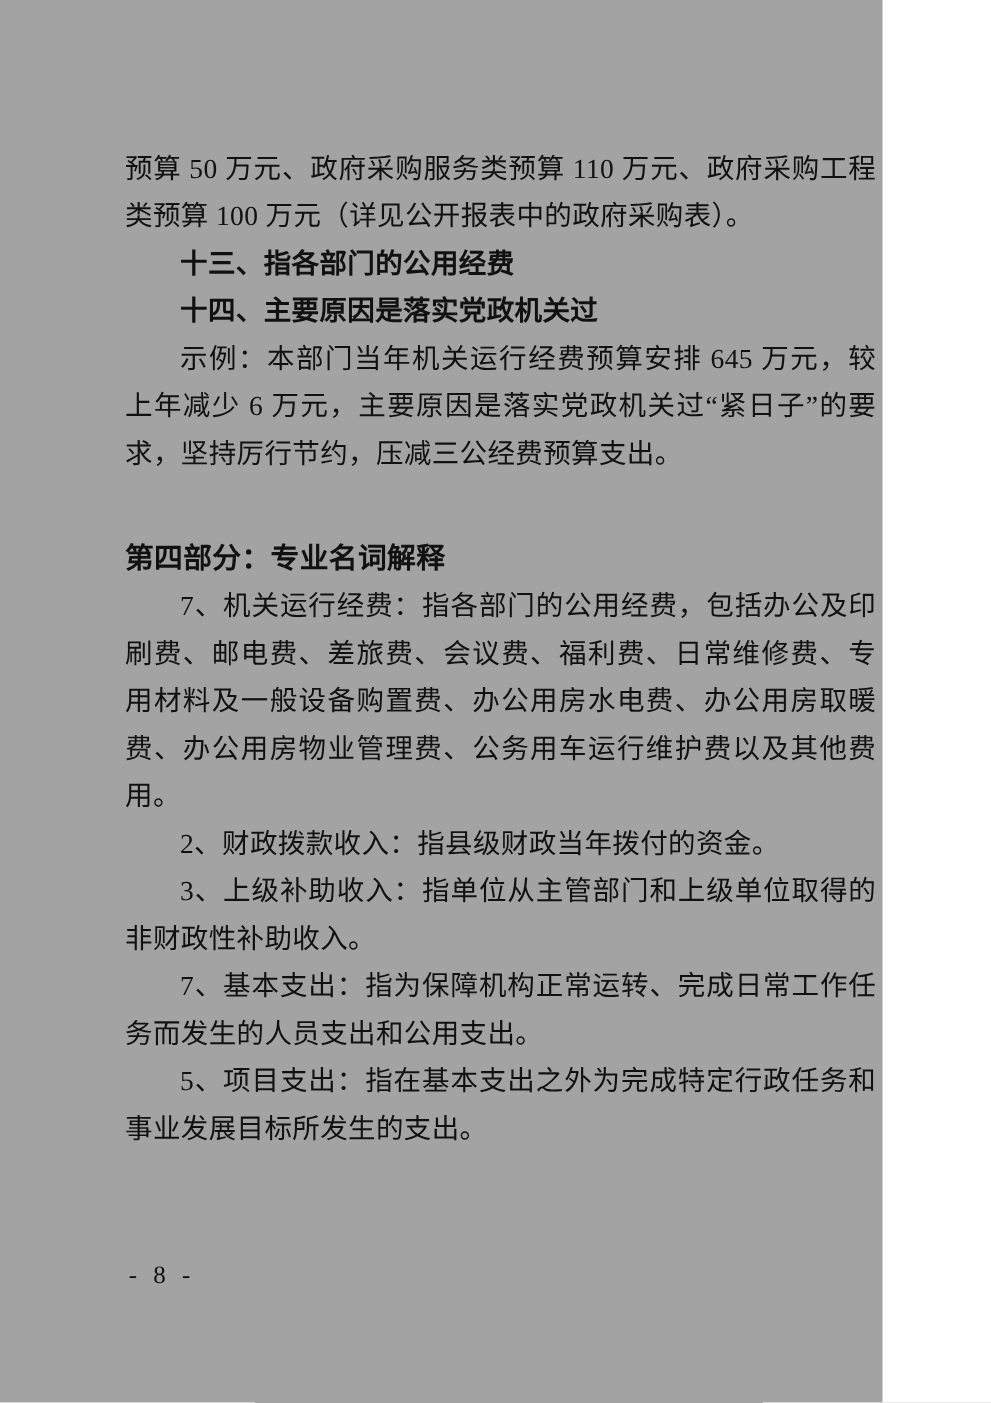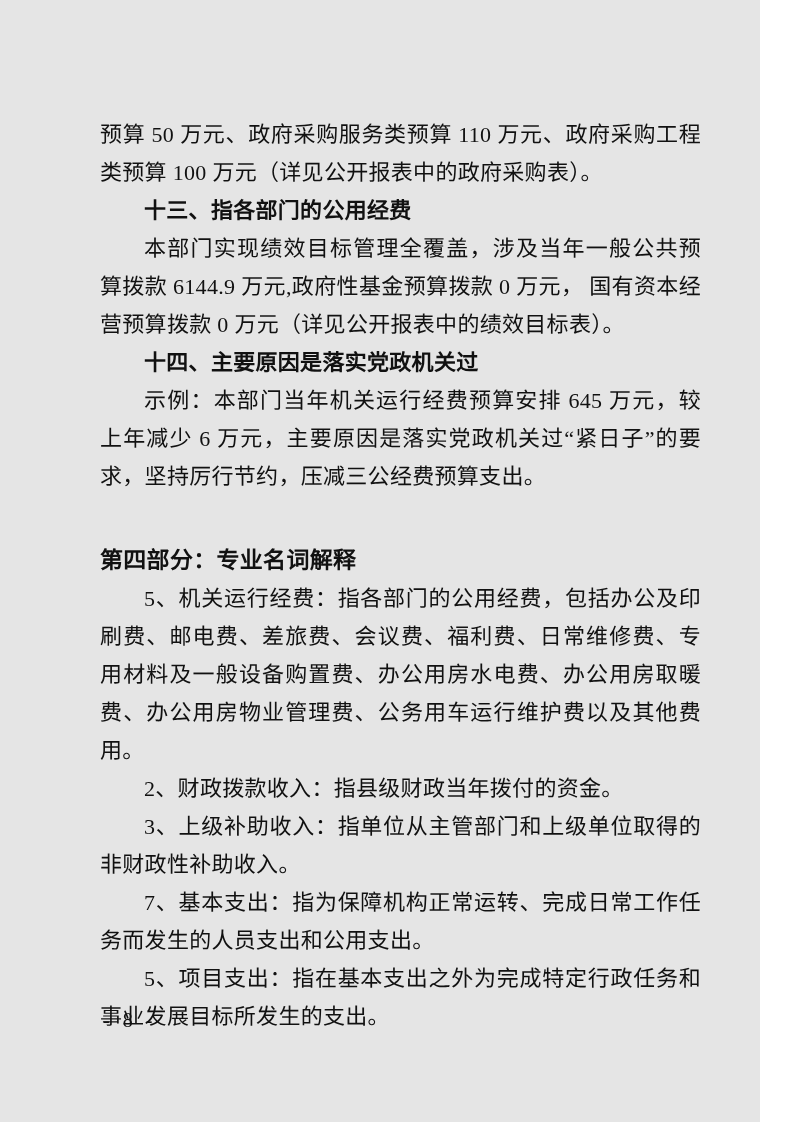--- a/index.html
+++ b/index.html
@@ -2,23 +2,23 @@
 <html lang="zh-CN"><head>
 <meta charset="utf-8">
 <style>
   html, body {
     margin: 0;
     padding: 0;
     background: #ffffff;
   }
   .page {
     position: relative;
-    width: 760px;
+    width: 706px;
     height: 1122px;
-    background: #e5e5e5;
+    background: #a3a3a3;
     overflow: hidden;
     color: #111111;
     font-family: "Liberation Serif", "DejaVu Serif", serif;
   }
   .content {
     position: absolute;
     left: 100px;
     top: 116px;
     width: 601px;
   }
@@ -66,29 +66,28 @@
 <body>
 
 <div class="page">
 
   <div class="content">
 
     <p class="p-cont">预算 50 万元、政府采购服务类预算 110 万元、政府采购工程类预算 100 万元（详见公开报表中的政府采购表）。</p>
 
     <p class="p-heading">十三、指各部门的公用经费</p>
 
-    <p class="p-body">本部门实现绩效目标管理全覆盖，涉及当年一般公共预算拨款 6144.9 万元,政府性基金预算拨款 0 万元， 国有资本经营预算拨款 0 万元（详见公开报表中的绩效目标表）。</p>
 
     <p class="p-heading">十四、主要原因是落实党政机关过</p>
 
     <p class="p-body">示例：本部门当年机关运行经费预算安排 645 万元，较上年减少 6 万元，主要原因是落实党政机关过“紧日子”的要求，坚持厉行节约，压减三公经费预算支出。</p>
 
     <p class="p-body p-part-title">第四部分：专业名词解释</p>
 
-    <p class="p-body">5、机关运行经费：指各部门的公用经费，包括办公及印刷费、邮电费、差旅费、会议费、福利费、日常维修费、专用材料及一般设备购置费、办公用房水电费、办公用房取暖费、办公用房物业管理费、公务用车运行维护费以及其他费用。</p>
+    <p class="p-body">7、机关运行经费：指各部门的公用经费，包括办公及印刷费、邮电费、差旅费、会议费、福利费、日常维修费、专用材料及一般设备购置费、办公用房水电费、办公用房取暖费、办公用房物业管理费、公务用车运行维护费以及其他费用。</p>
 
     <p class="p-body">2、财政拨款收入：指县级财政当年拨付的资金。</p>
 
     <p class="p-body">3、上级补助收入：指单位从主管部门和上级单位取得的非财政性补助收入。</p>
 
     <p class="p-body">7、基本支出：指为保障机构正常运转、完成日常工作任务而发生的人员支出和公用支出。</p>
 
     <p class="p-body">5、项目支出：指在基本支出之外为完成特定行政任务和事业发展目标所发生的支出。</p>
 
   </div>

